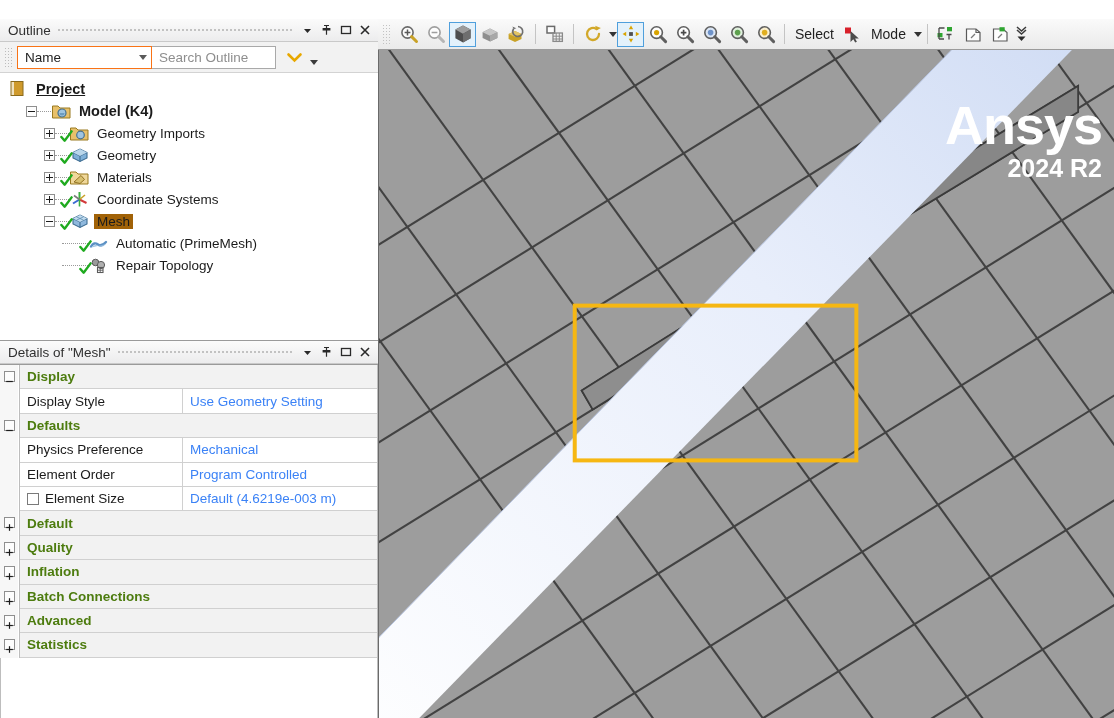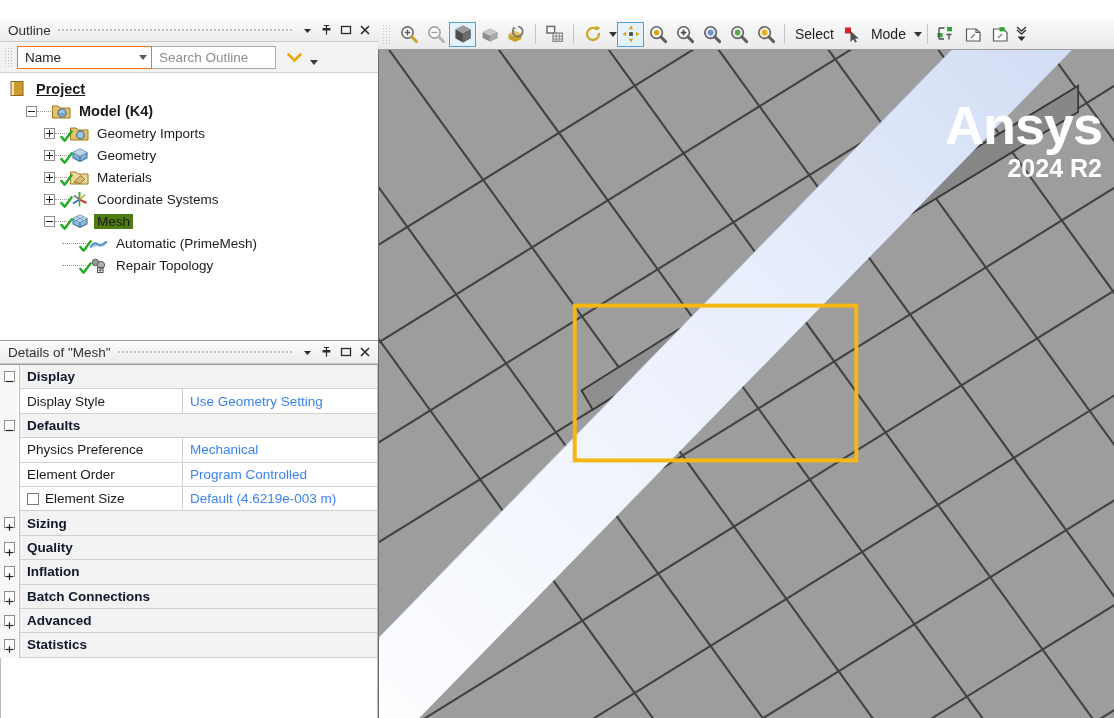--- a/index.html
+++ b/index.html
@@ -60,33 +60,33 @@
           white-space:nowrap; position:relative;}
   .ind { flex:none; }
   .pm { width:11px;height:11px;border:1px solid #8f8f8f;background:#fdfdfd;
         display:flex;align-items:center;justify-content:center; flex:none; position:relative;}
   .pm:before{content:"";position:absolute;width:7px;height:1px;background:#1d1d1d;}
   .pm.plus:after{content:"";position:absolute;width:1px;height:7px;background:#1d1d1d;}
   .dash { width:14px; height:1px; border-top:1px dotted #9a9a9a; flex:none; }
   .ico { width:21px;height:18px; flex:none; position:relative; margin-right:4px; }
   .chk { position:absolute; left:-9px; bottom:-1px; width:13px;height:13px; }
   .lbl { padding:0 3px; }
-  .lbl.sel { background:#4d7c0f; }
+  .lbl.sel { background:#a16207; }
   .lbl.proj { font-weight:bold; text-decoration:underline; font-size:14.5px;}
   .lbl.model{ font-weight:bold; font-size:14.5px; }
 
   
   #details { height: 396px; display:flex; flex-direction:column; background:#fff; flex:none;}
   #dgrid { flex:1; display:flex; background:#fff; border-top:1px solid #9a9a9a;}
   #gutter { width:19px; background:#f7f7f7; border-right:1px solid #fff; flex:none;}
   #rows { flex:1; border-left:1px solid #bdbdbd; border-right:1px solid #bdbdbd;}
   .drow { display:flex; height:24.4px; align-items:stretch; border-bottom:1px solid #d0d0d0; }
   .drow.hdr { background:#f2f2f2; }
   .dh { flex:1; display:flex; align-items:center; font-weight:bold; font-size:13.5px;
-        color:#0f172a; padding-left:7px; }
+        color:#4d7c0f; padding-left:7px; }
   .dk { width:163px; display:flex; align-items:center; font-size:13.5px; color:#1b1b1b;
         padding-left:7px; border-right:1px solid #d0d0d0; }
   .dv { flex:1; display:flex; align-items:center; font-size:13.5px; color:#3b82f6; padding-left:7px;}
   .gbox { position:absolute; left:4px; width:11px;height:11px;border:1px solid #8f8f8f;background:#fdfdfd;}
   .gwrap{ position:relative; }
   .cbx { width:12px;height:12px;border:1px solid #7a7a7a;background:#fff; margin-right:6px; flex:none;}
   #dblank{ flex:1; background:#fff; border-left:1px solid #bdbdbd; border-right:1px solid #bdbdbd;
            border-bottom:1px solid #bdbdbd;}
 
   
@@ -362,21 +362,21 @@
               <div class="dv">Program Controlled</div>
             </div>
             <div class="drow">
               <div class="dk">
                 <span class="cbx"></span>
                 <span>Element Size</span>
               </div>
               <div class="dv">Default (4.6219e-003 m)</div>
             </div>
             <div class="drow hdr">
-              <div class="dh">Sizing</div>
+              <div class="dh">Default</div>
             </div>
             <div class="drow hdr">
               <div class="dh">Quality</div>
             </div>
             <div class="drow hdr">
               <div class="dh">Inflation</div>
             </div>
             <div class="drow hdr">
               <div class="dh">Batch Connections</div>
             </div>

